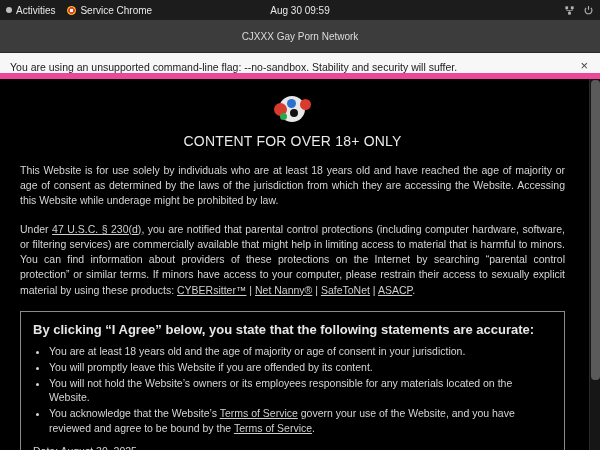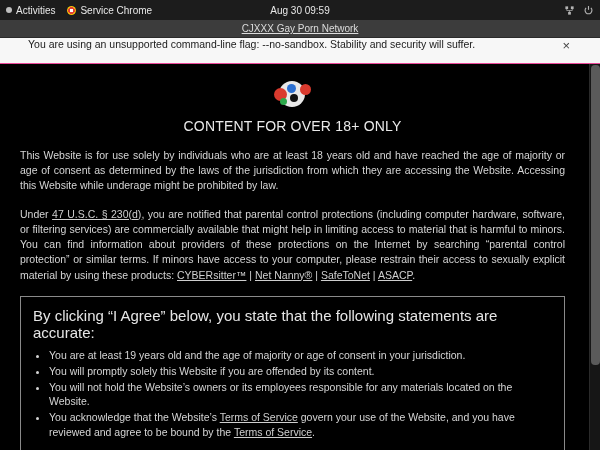--- a/index.html
+++ b/index.html
@@ -44,38 +44,37 @@
     pointer-events: none;
   }
   .topbar .right {
     margin-left: auto; display: flex; align-items: center; gap: 8px;
     z-index: 2;
   }
   .sysicon { width: 11px; height: 11px; opacity: .85; }
 
   
   .winbar {
-    height: 18px;
+    height: 33px;
     background: #3c3c3c;
     color: #dcdcdc;
     font-size: 10px;
     display: flex; align-items: center; justify-content: center;
     border-bottom: 1px solid #2a2a2a;
-    text-decoration: underline;
   }
 
   
   .infobar {
     height: 26px;
     background: #f7f7f7;
     color: #202020;
     font-size: 10.5px;
-    display: flex; align-items: flex-start;
-    padding: 0 28px;
-    border-bottom: 1px solid #ec4899;
+    display: flex; align-items: flex-end;
+    padding: 0 10px;
+    border-bottom: 6px solid #ec4899;
   }
   .infobar .msg { flex: 1; }
   .infobar .close {
     font-size: 13px; color: #444; cursor: default; padding: 0 2px;
   }
 
   
   .page {
     position: relative;
     height: 410px;
@@ -118,21 +117,21 @@
     text-align: justify;
   }
   a.link { color: #cfcfcf; }
 
   .agreebox {
     border: 1px solid #8a8a8a;
     padding: 10px 12px 10px 12px;
     margin-top: 2px;
   }
   .agreebox .lead {
-    font-size: 15px; font-weight: normal; color: #e6e6e6;
+    font-size: 13px; font-weight: bold; color: #e6e6e6;
     margin: 0 0 7px 0;
   }
   .agreebox ul {
     margin: 0 0 9px 0; padding-left: 16px;
   }
   .agreebox li {
     font-size: 10.5px; line-height: 1.42; color: #d5d5d5;
     margin-bottom: 1px;
   }
   .agreebox .disagree-note {
@@ -216,22 +215,22 @@
 
     <p class="para">This Website is for use solely by individuals who are at least 18 years old and have reached the age of majority or age of consent as determined by the laws of the jurisdiction from which they are accessing the Website. Accessing this Website while underage might be prohibited by law.</p>
 
     <p class="para">
       <span>Under </span><a class="link" href="#">47 U.S.C. § 230(d)</a><span>, you are notified that parental control protections (including computer hardware, software, or filtering services) are commercially available that might help in limiting access to material that is harmful to minors. You can find information about providers of these protections on the Internet by searching “parental control protection” or similar terms. If minors have access to your computer, please restrain their access to sexually explicit material by using these products: </span><a class="link" href="#">CYBERsitter™</a><span> | </span><a class="link" href="#">Net Nanny®</a><span> | </span><a class="link" href="#">SafeToNet</a><span> | </span><a class="link" href="#">ASACP</a><span>.</span>
     </p>
 
     <div class="agreebox">
       <p class="lead">By clicking “I Agree” below, you state that the following statements are accurate:</p>
       <ul>
-        <li>You are at least 19 years old and the age of majority or age of consent in your jurisdiction.</li>
-        <li>You will promptly solely this Website if you are offended by its content.</li>
+        <li>You are at least 18 years old and the age of majority or age of consent in your jurisdiction.</li>
+        <li>You will promptly leave this Website if you are offended by its content.</li>
         <li>You will not hold the Website’s owners or its employees responsible for any materials located on the Website.</li>
         <li>
           You acknowledge that the Website’s <a class="link" href="#">Terms of Service</a> govern your use of the Website, and you have reviewed and agree to be bound by the <a class="link" href="#">Terms of Service</a>.
         </li>
       </ul>
       <p class="date">Date: August 30, 2025</p>
     </div>
 
   </div>
 

